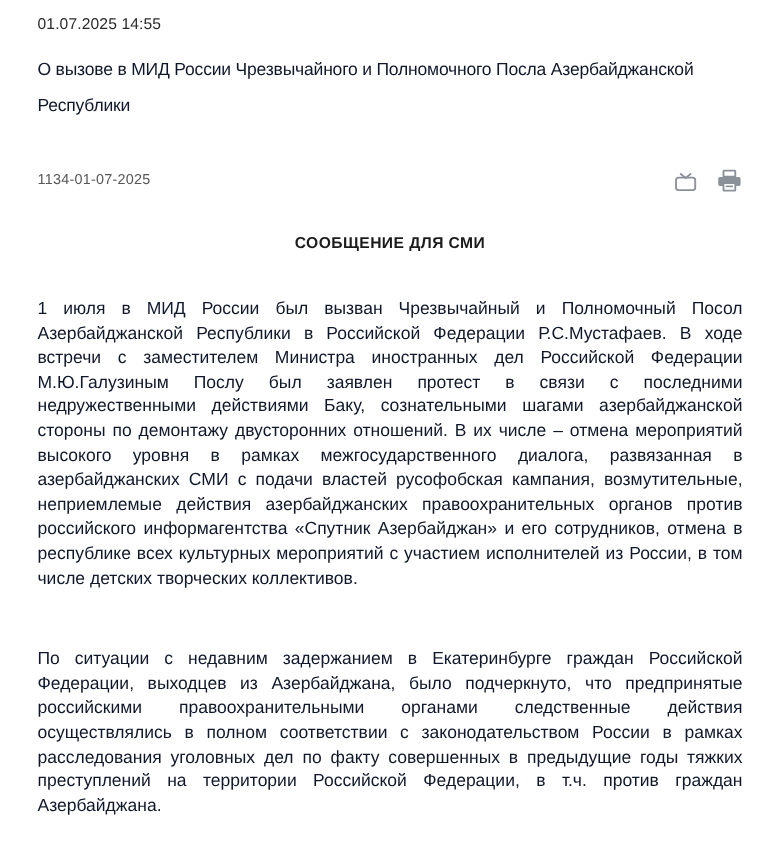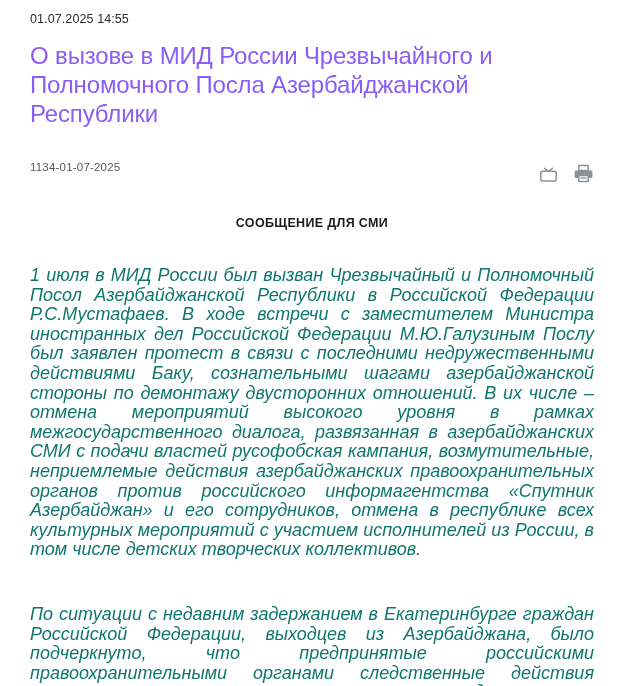--- a/index.html
+++ b/index.html
@@ -30,33 +30,34 @@
     font-size: 12.5px;
     line-height: 16px;
     color: #2b2b2b;
     letter-spacing: 0.1px;
     padding-top: 11px;
   }
 
   
   .headline {
     margin: 14px 0 0 0;
-    font-size: 24px;
+    font-size: 14px;
     line-height: 29px;
     font-weight: 400;
-    color: #8b5cf6;
+    color: #0f172a;
     letter-spacing: -0.15px;
     max-width: 580px;
   }
 
   
   .idrow {
     margin-top: 32px;
     height: 26px;
     display: flex;
+    align-items: center;
     justify-content: space-between;
   }
   .doc-id {
     font-size: 11.5px;
     line-height: 14px;
     color: #585858;
     letter-spacing: 0.2px;
   }
   .actions {
     display: flex;
@@ -86,27 +87,26 @@
     color: #1b1b1b;
     letter-spacing: 0.35px;
   }
 
   
   .body-copy {
     margin-top: 35px;
   }
   .body-copy p {
     margin: 0 0 22px 0;
-    font-size: 18px;
+    font-size: 14px;
     line-height: 19.6px;
-    color: #0f766e;
+    color: #0f172a;
     text-align: justify;
     text-justify: inter-word;
     hyphens: none;
-    font-style: italic;
   }
   .body-copy p:last-child { margin-bottom: 0; margin-top: 45px; }
 </style>
 </head>
 <body>
 
 <div class="page">
 
   <div class="timestamp">01.07.2025 14:55</div>
 

